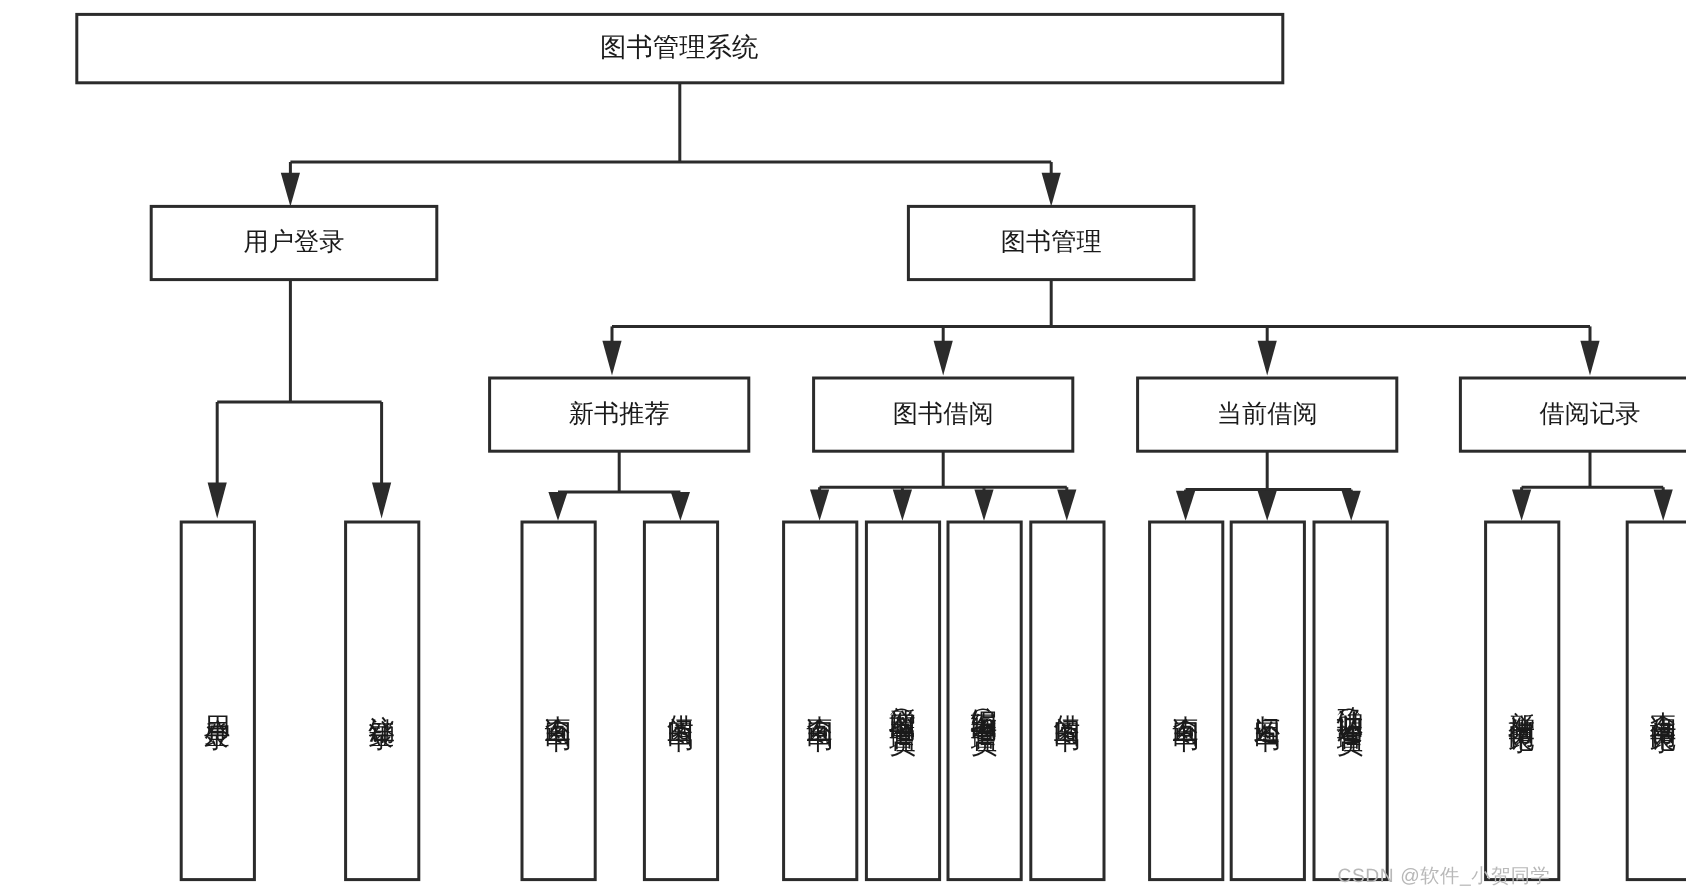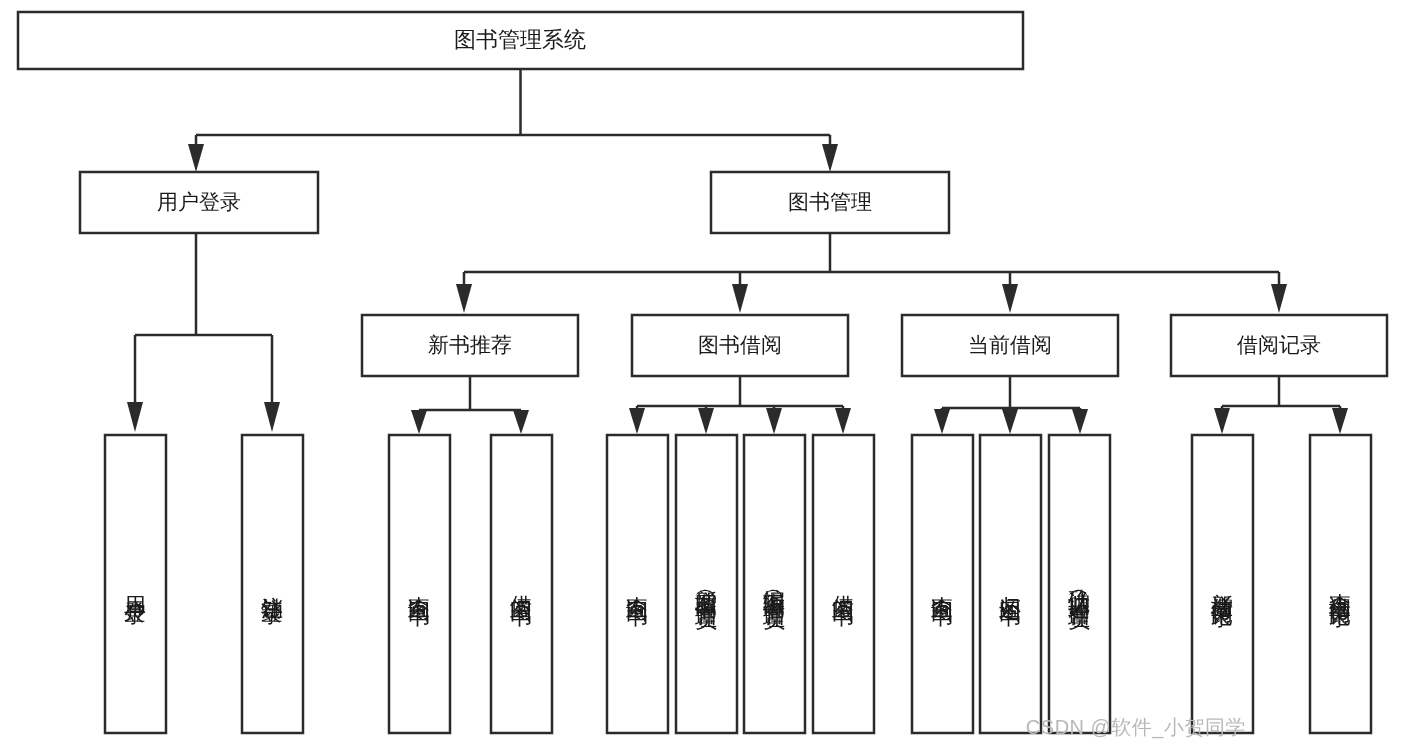--- a/index.html
+++ b/index.html
@@ -11,20 +11,21 @@
     width: 1405px;
     height: 747px;
     font-family: "Liberation Sans", "DejaVu Sans", sans-serif;
     overflow: hidden;
   }
   #diagram-root {
     position: relative;
     width: 1254px;
     height: 747px;
     background: #ffffff;
+    margin-left: 46px;
   }
   svg.diagram-canvas {
     position: absolute;
     left: 0;
     top: 0;
     width: 1405px;
     height: 747px;
   }
   .node-box {
     fill: #ffffff;
@@ -70,21 +71,21 @@
     line-height: 1.05;
     letter-spacing: 3px;
     color: #1a1a1a;
     white-space: nowrap;
   }
   .watermark {
     position: absolute;
     right: 8px;
     bottom: 6px;
     font-family: "Liberation Sans", "DejaVu Sans", sans-serif;
-    font-size: 20px;
+    font-size: 16px;
     color: #b8b8b8;
     letter-spacing: 0.5px;
     white-space: nowrap;
   }
 </style>
 </head>
 <body>
 
 <div id="diagram-root">
 

